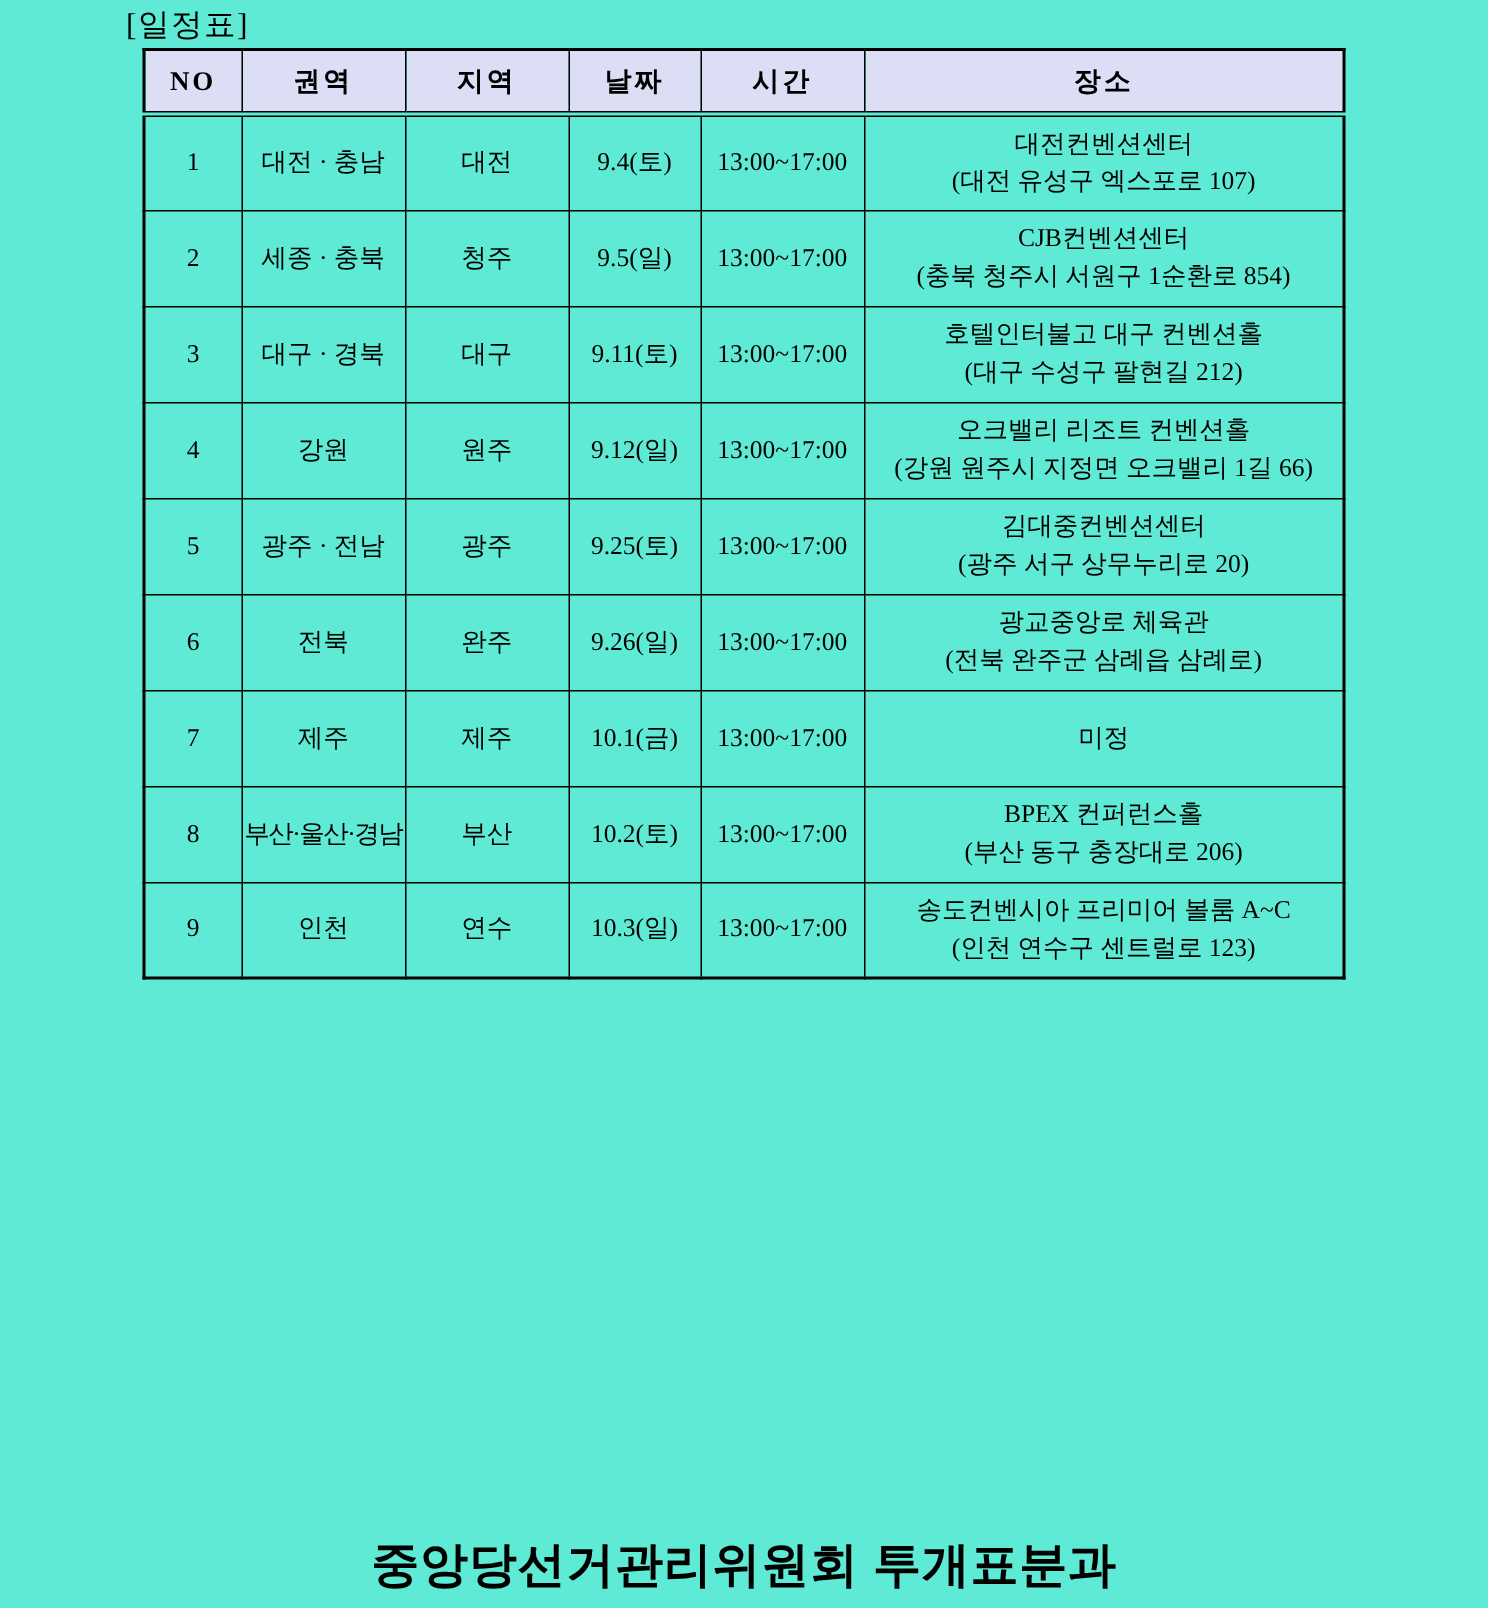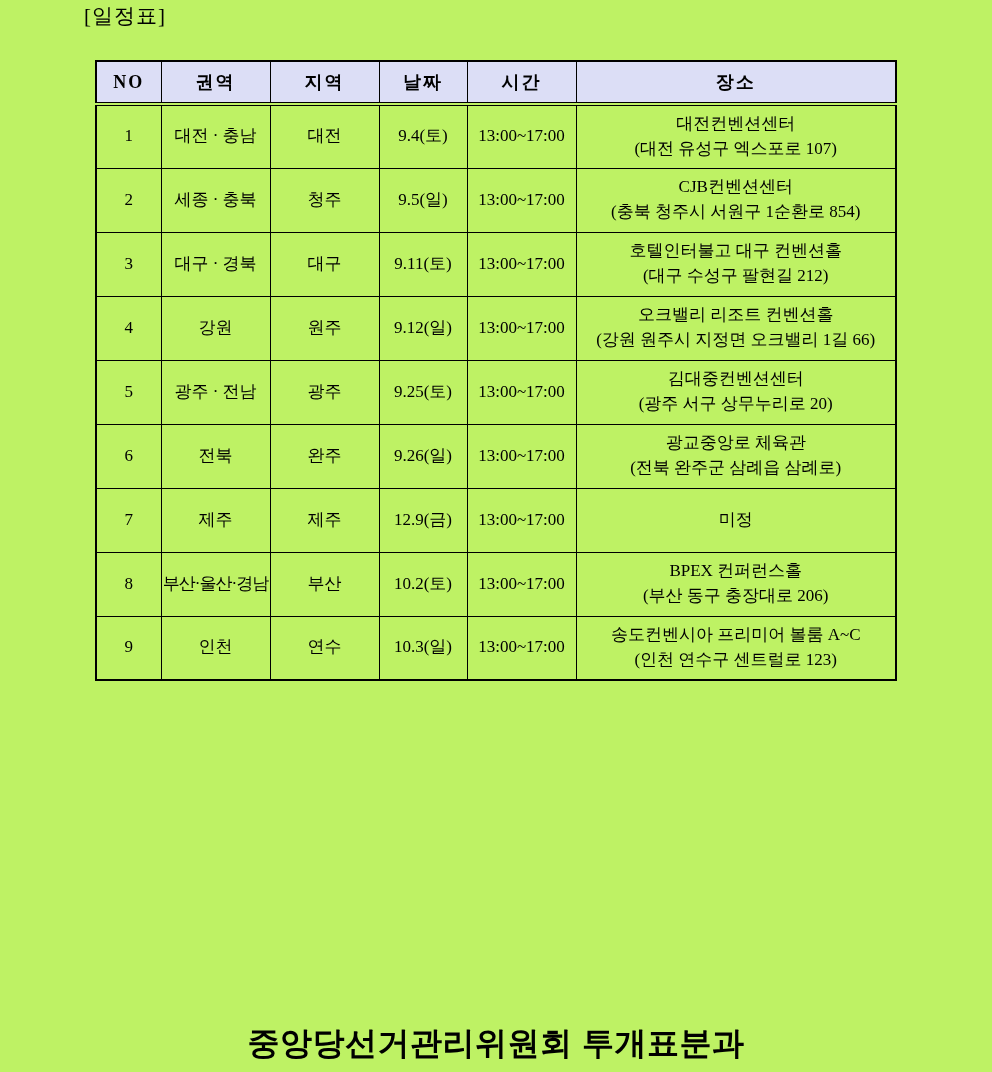--- a/index.html
+++ b/index.html
@@ -4,41 +4,40 @@
 <style>
   html, body {
     margin: 0;
     padding: 0;
     background: #ffffff;
   }
   .page {
     position: relative;
     width: 992px;
     height: 1072px;
-    background: #bef264;
+    background: #5eead4;
     font-family: "Liberation Serif", serif;
     color: #000000;
     overflow: hidden;
   }
   .doc-title {
     position: absolute;
     left: 84px;
     top: 2px;
     font-size: 21px;
     letter-spacing: 1px;
   }
   table.schedule {
     position: absolute;
     left: 95px;
     top: 32px;
     width: 800px;
     border-collapse: collapse;
     table-layout: fixed;
     border: 2px solid #000000;
-    margin-top: 28px;
   }
   table.schedule th,
   table.schedule td {
     border: 1px solid #000000;
     text-align: center;
     vertical-align: middle;
     padding: 0;
     font-size: 17px;
     line-height: 1.45;
     overflow: hidden;
@@ -175,21 +174,21 @@
         <td>13:00~17:00</td>
         <td>
           <span class="place-name">광교중앙로 체육관</span>
           <span class="place-addr">(전북 완주군 삼례읍 삼례로)</span>
         </td>
       </tr>
       <tr>
         <td>7</td>
         <td>제주</td>
         <td>제주</td>
-        <td>12.9(금)</td>
+        <td>10.1(금)</td>
         <td>13:00~17:00</td>
         <td>
           <span class="place-name">미정</span>
           <span class="place-addr"></span>
         </td>
       </tr>
       <tr>
         <td>8</td>
         <td class="region-condensed">부산·울산·경남</td>
         <td>부산</td>

